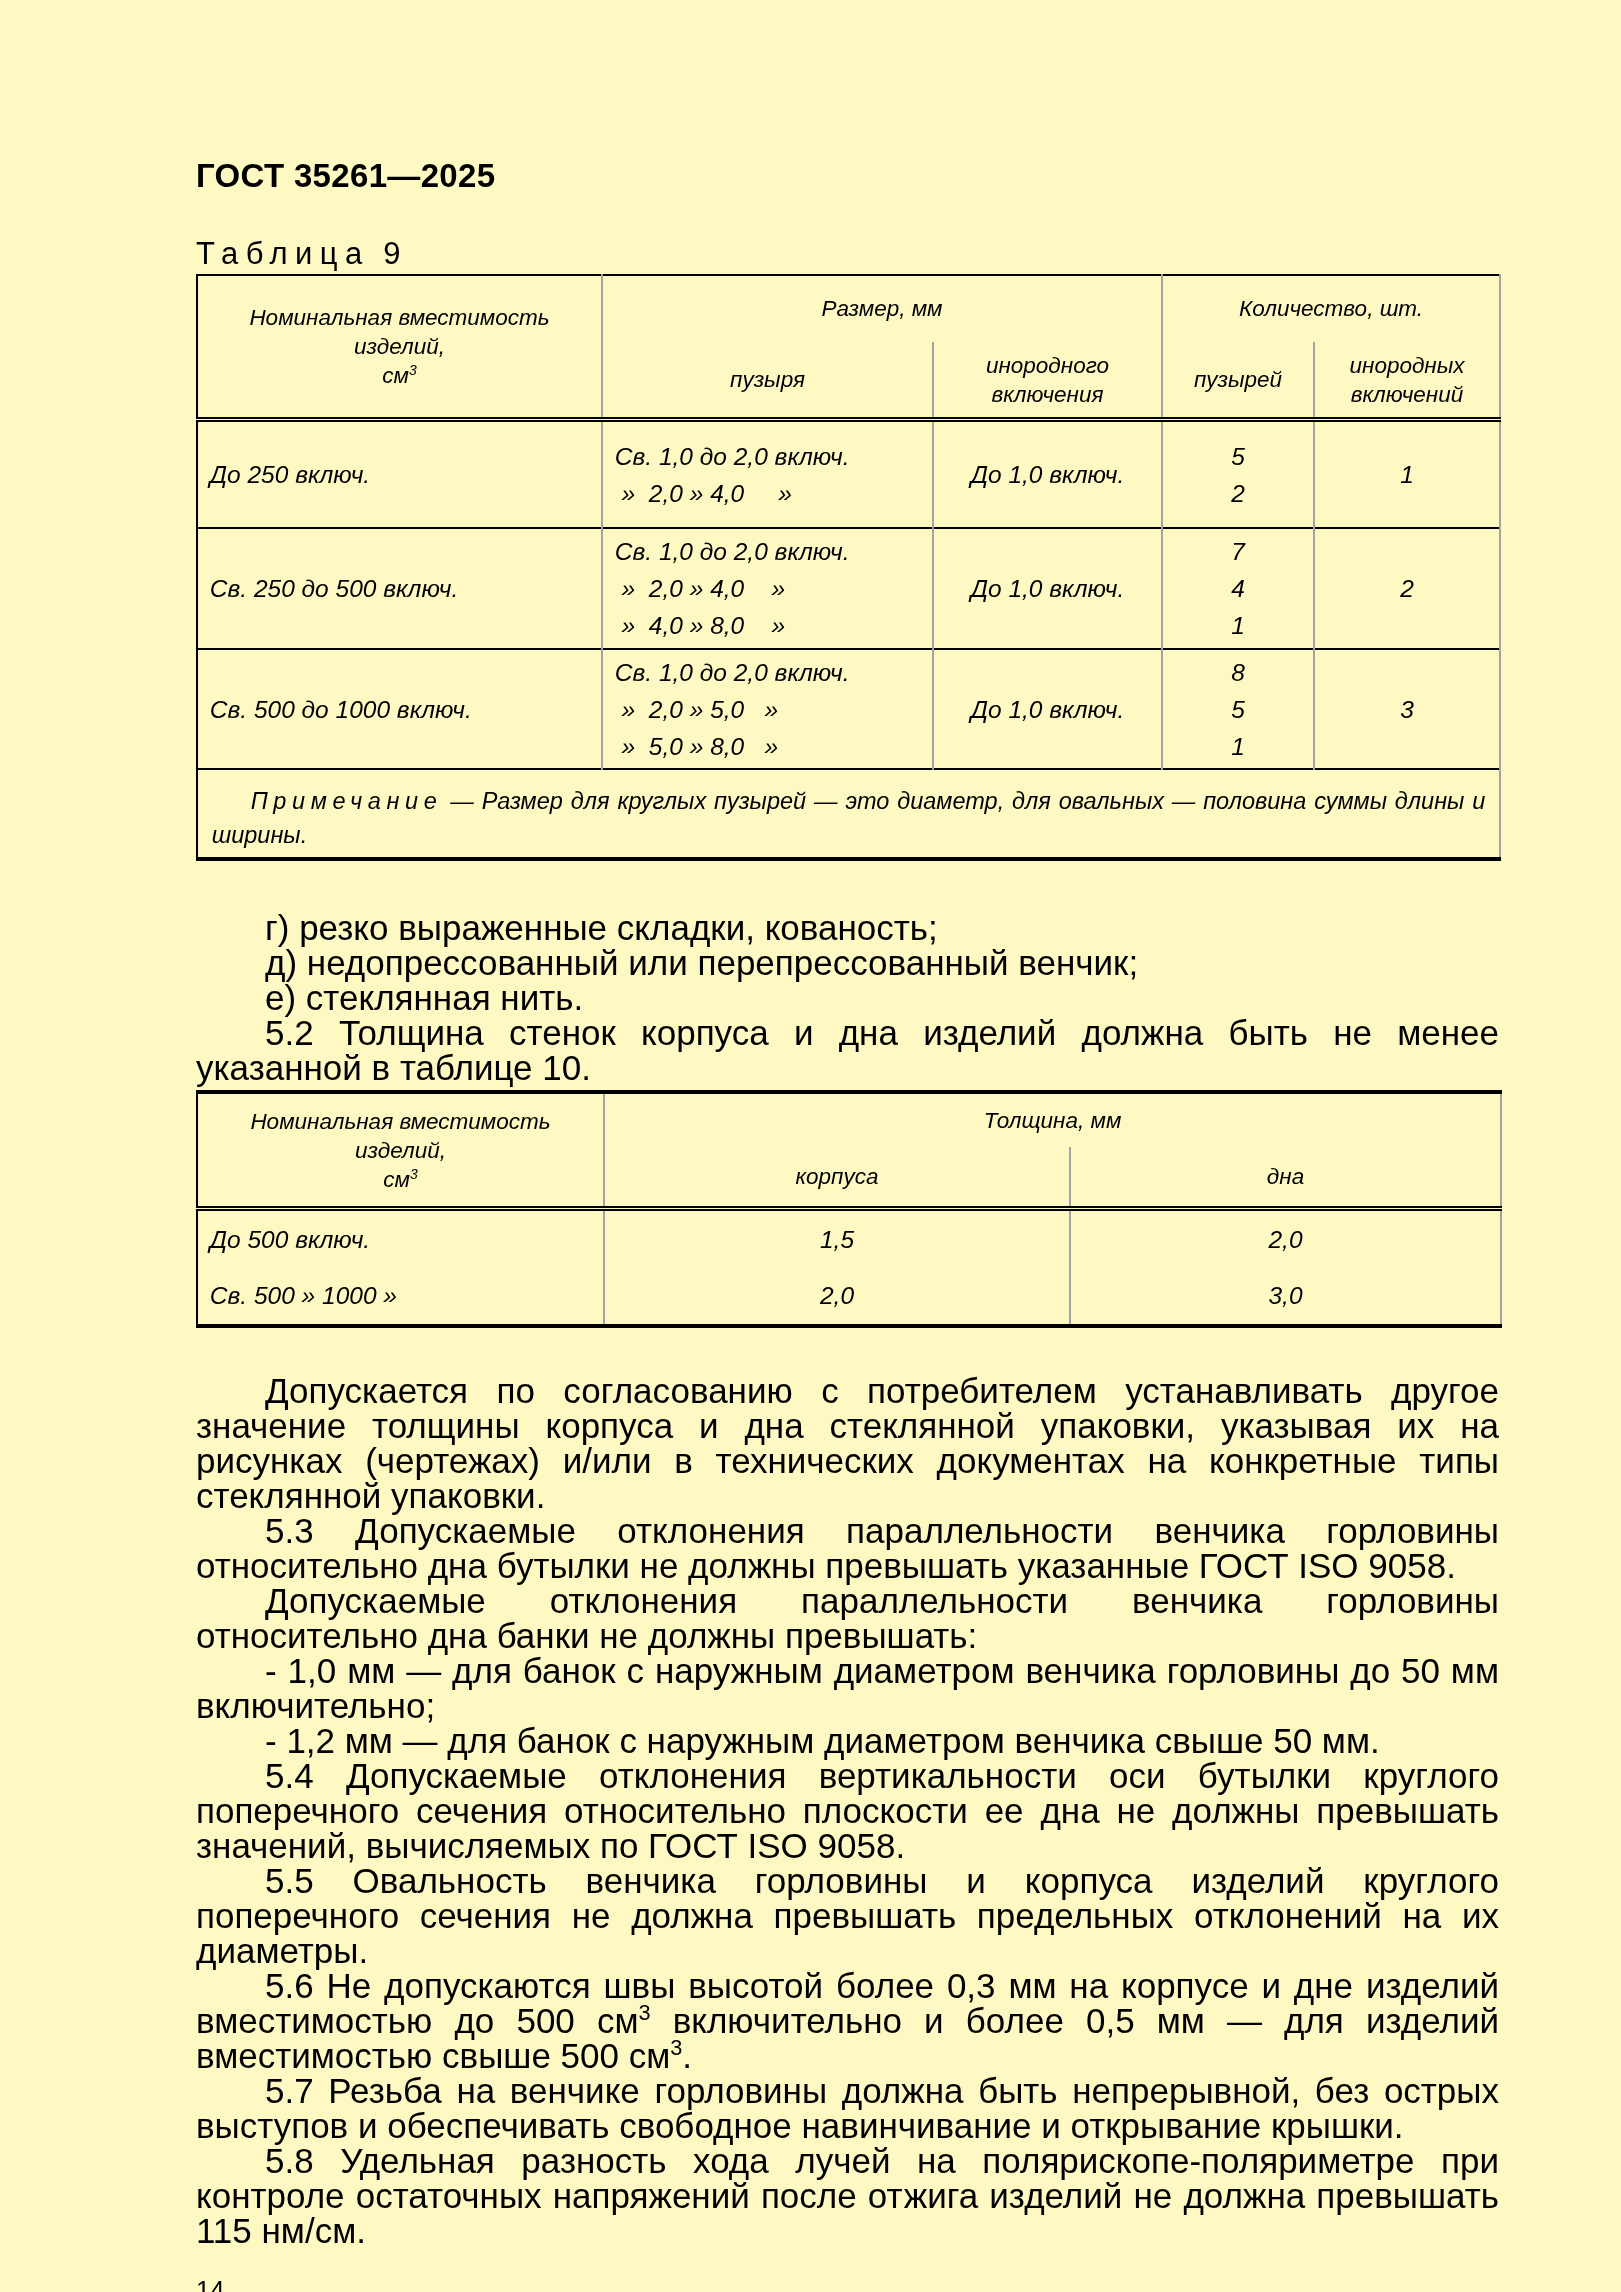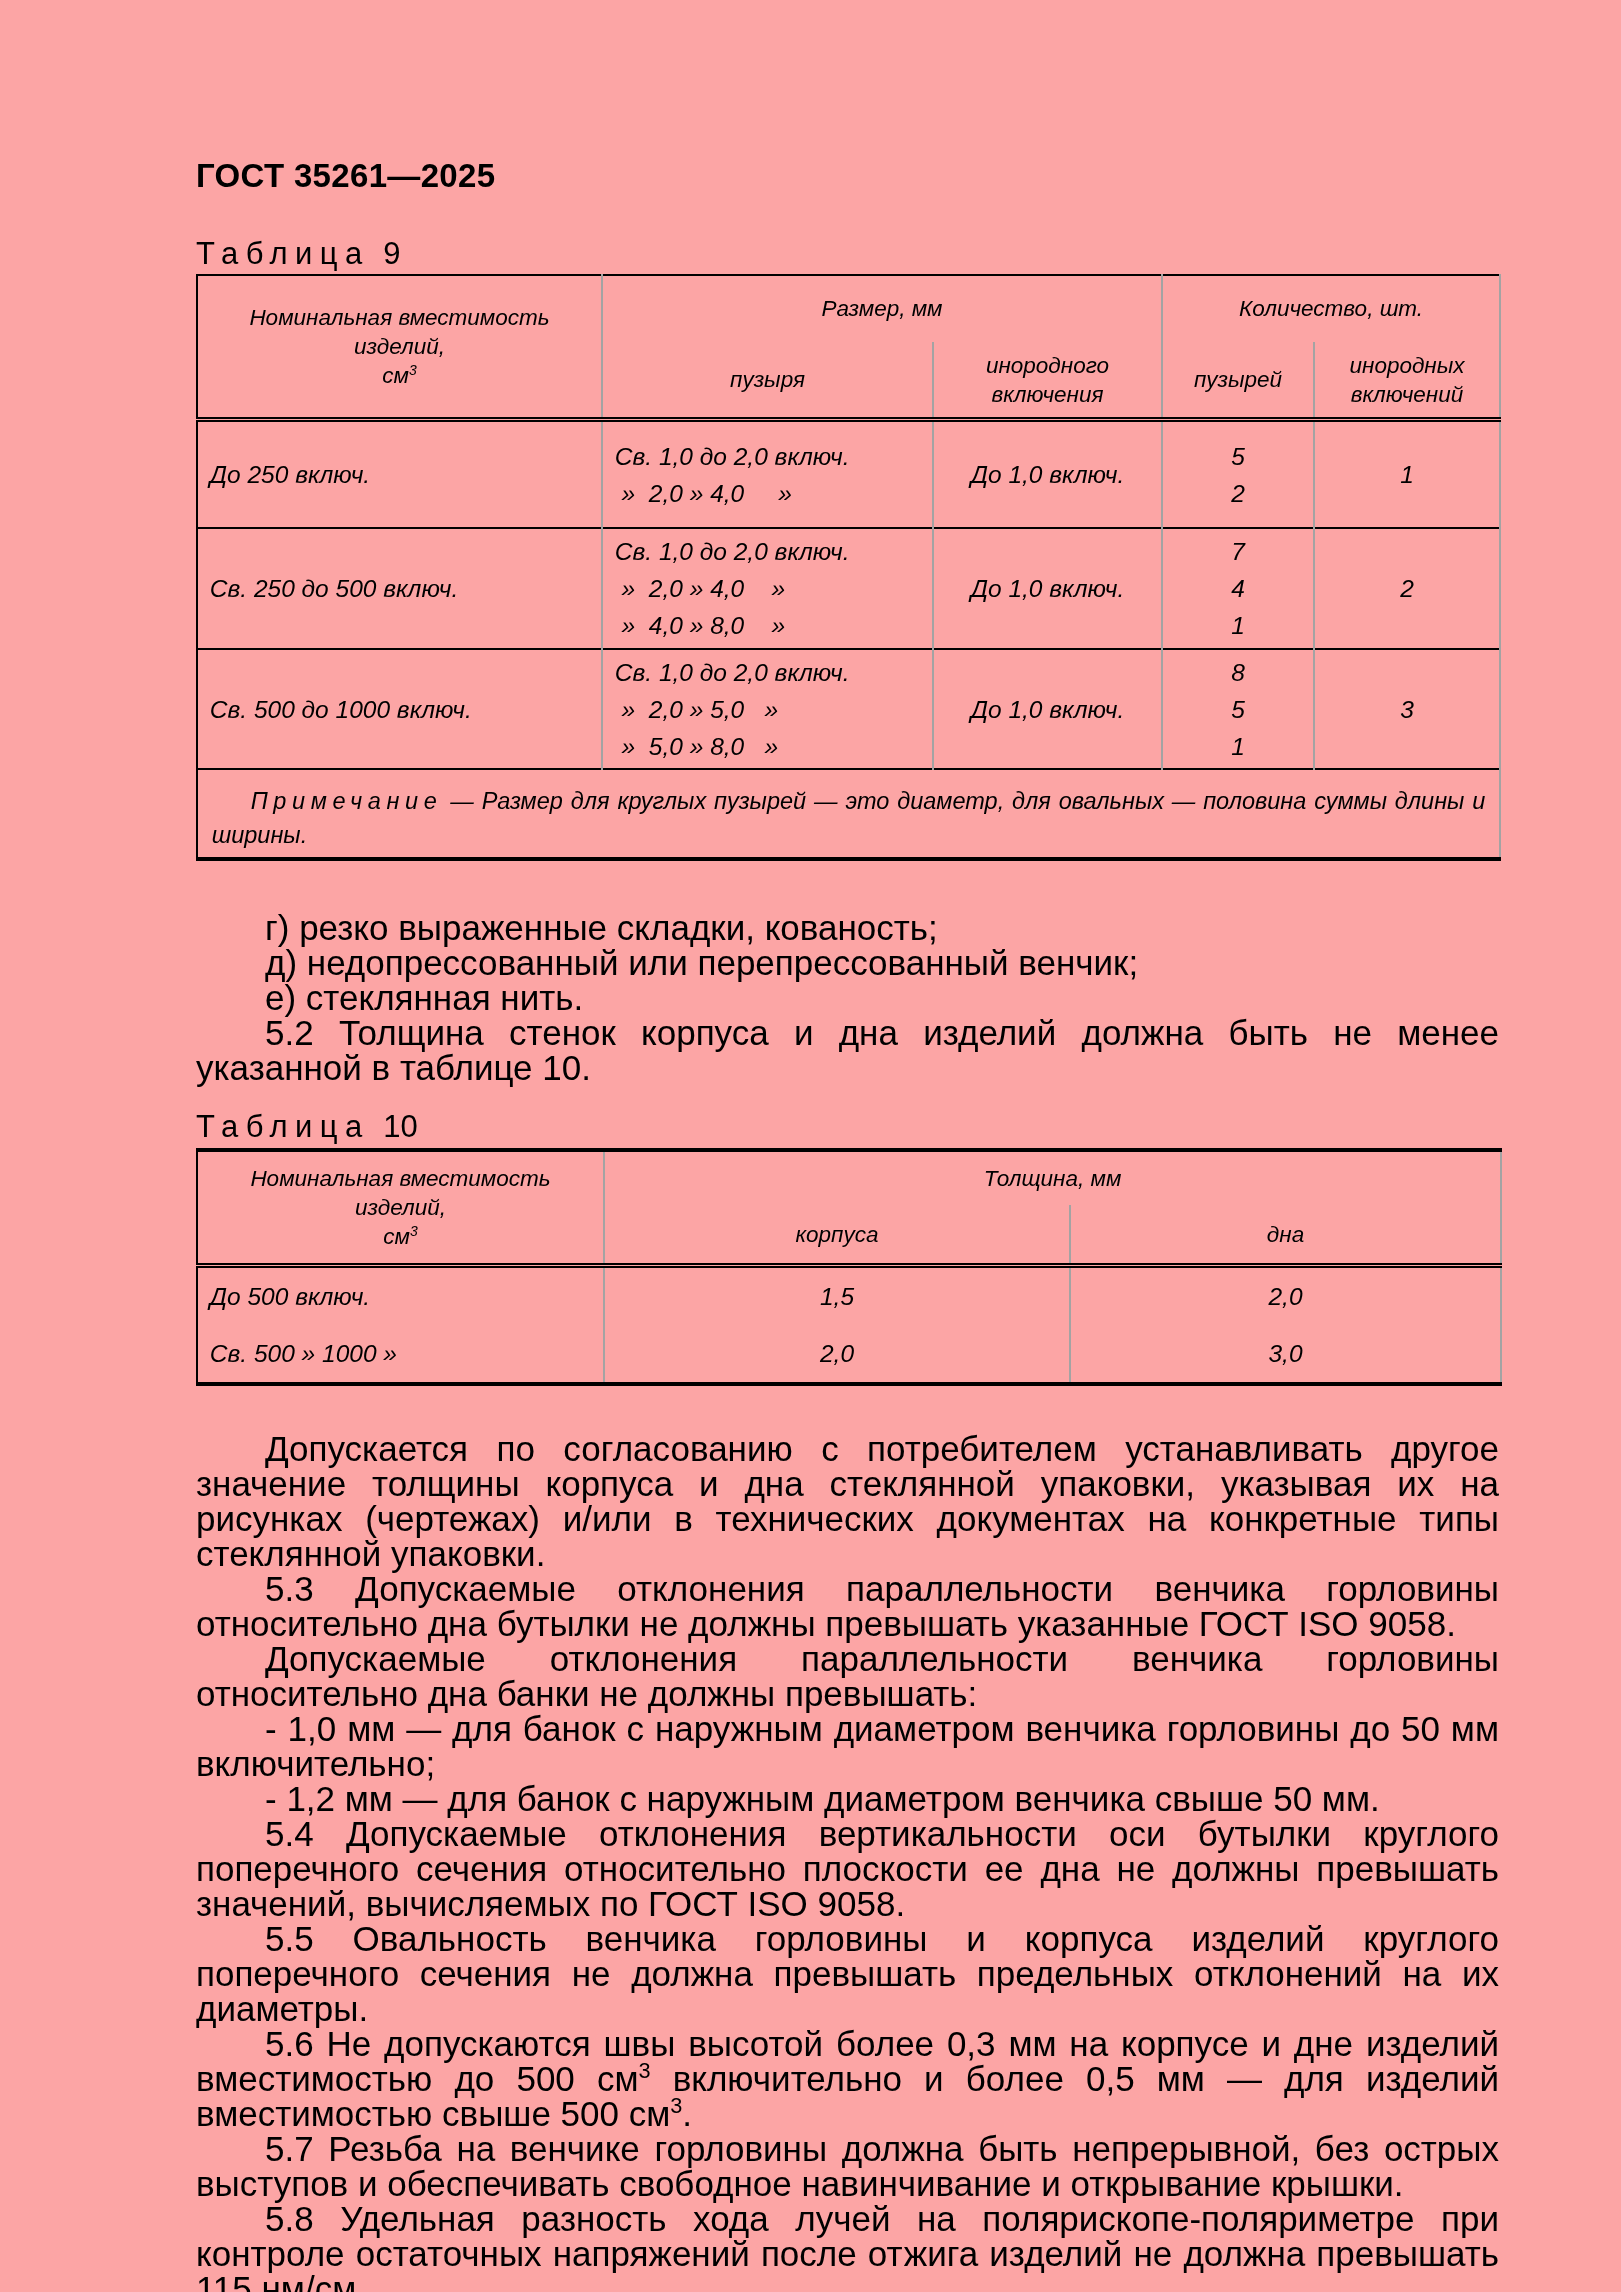--- a/index.html
+++ b/index.html
@@ -1,20 +1,20 @@
 <!DOCTYPE html>
 <html><head>
 <meta charset="utf-8">
 <style>
   html, body { margin: 0; padding: 0; background: #e8e8e8; }
   .page {
     position: relative;
     width: 1621px;
     height: 2293px;
-    background: #fca5a5;
+    background: #fef9c3;
     color: #000;
     font-family: "Liberation Sans", "DejaVu Sans", sans-serif;
     overflow: hidden;
     box-sizing: border-box;
     padding: 157px 122px 0 196px;
   }
   .doc-header {
     font-size: 33px;
     font-weight: bold;
     line-height: 37px;
@@ -178,23 +178,20 @@
     </tbody>
   </table>
 
   <div class="body-block clauses">
     <p class="bodyline">г) резко выраженные складки, кованость;</p>
     <p class="bodyline">д) недопрессованный или перепрессованный венчик;</p>
     <p class="bodyline">е) стеклянная нить.</p>
     <p class="bodyline">5.2 Толщина стенок корпуса и дна изделий должна быть не менее указанной в таблице 10.</p>
   </div>
 
-  <div class="table-title t10-title">
-    <span class="spaced">Таблица</span><span class="title-num">10</span>
-  </div>
 
   <table class="t10">
     <colgroup>
       <col style="width:407px">
         <col style="width:466px">
         <col style="width:431px">
     </colgroup>
     <thead>
       <tr class="t10-ha">
         <td rowspan="2" class="hdr-split">

